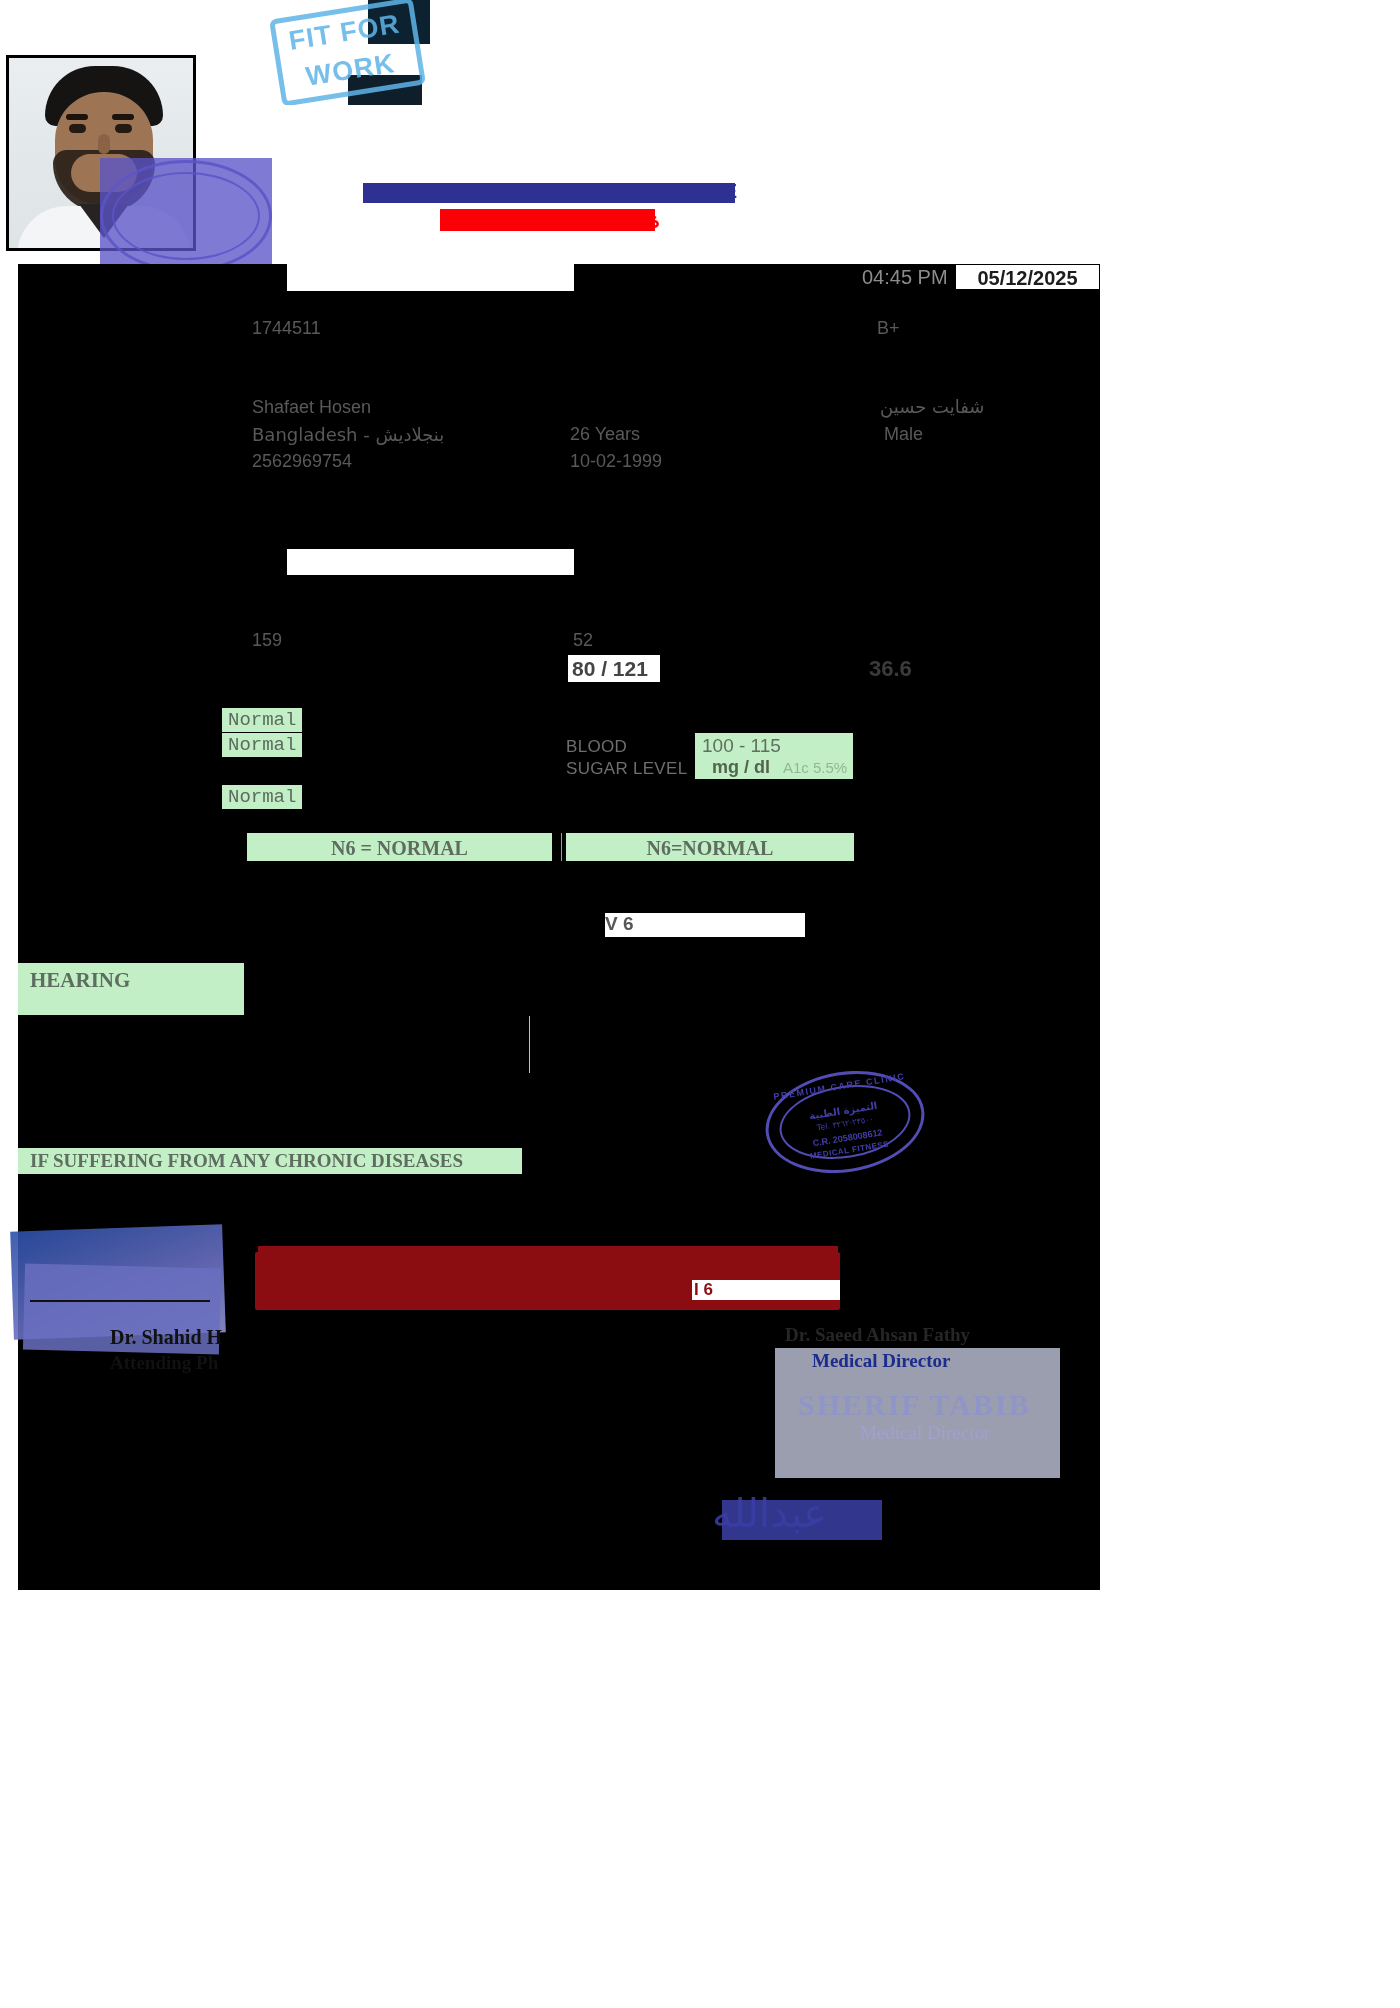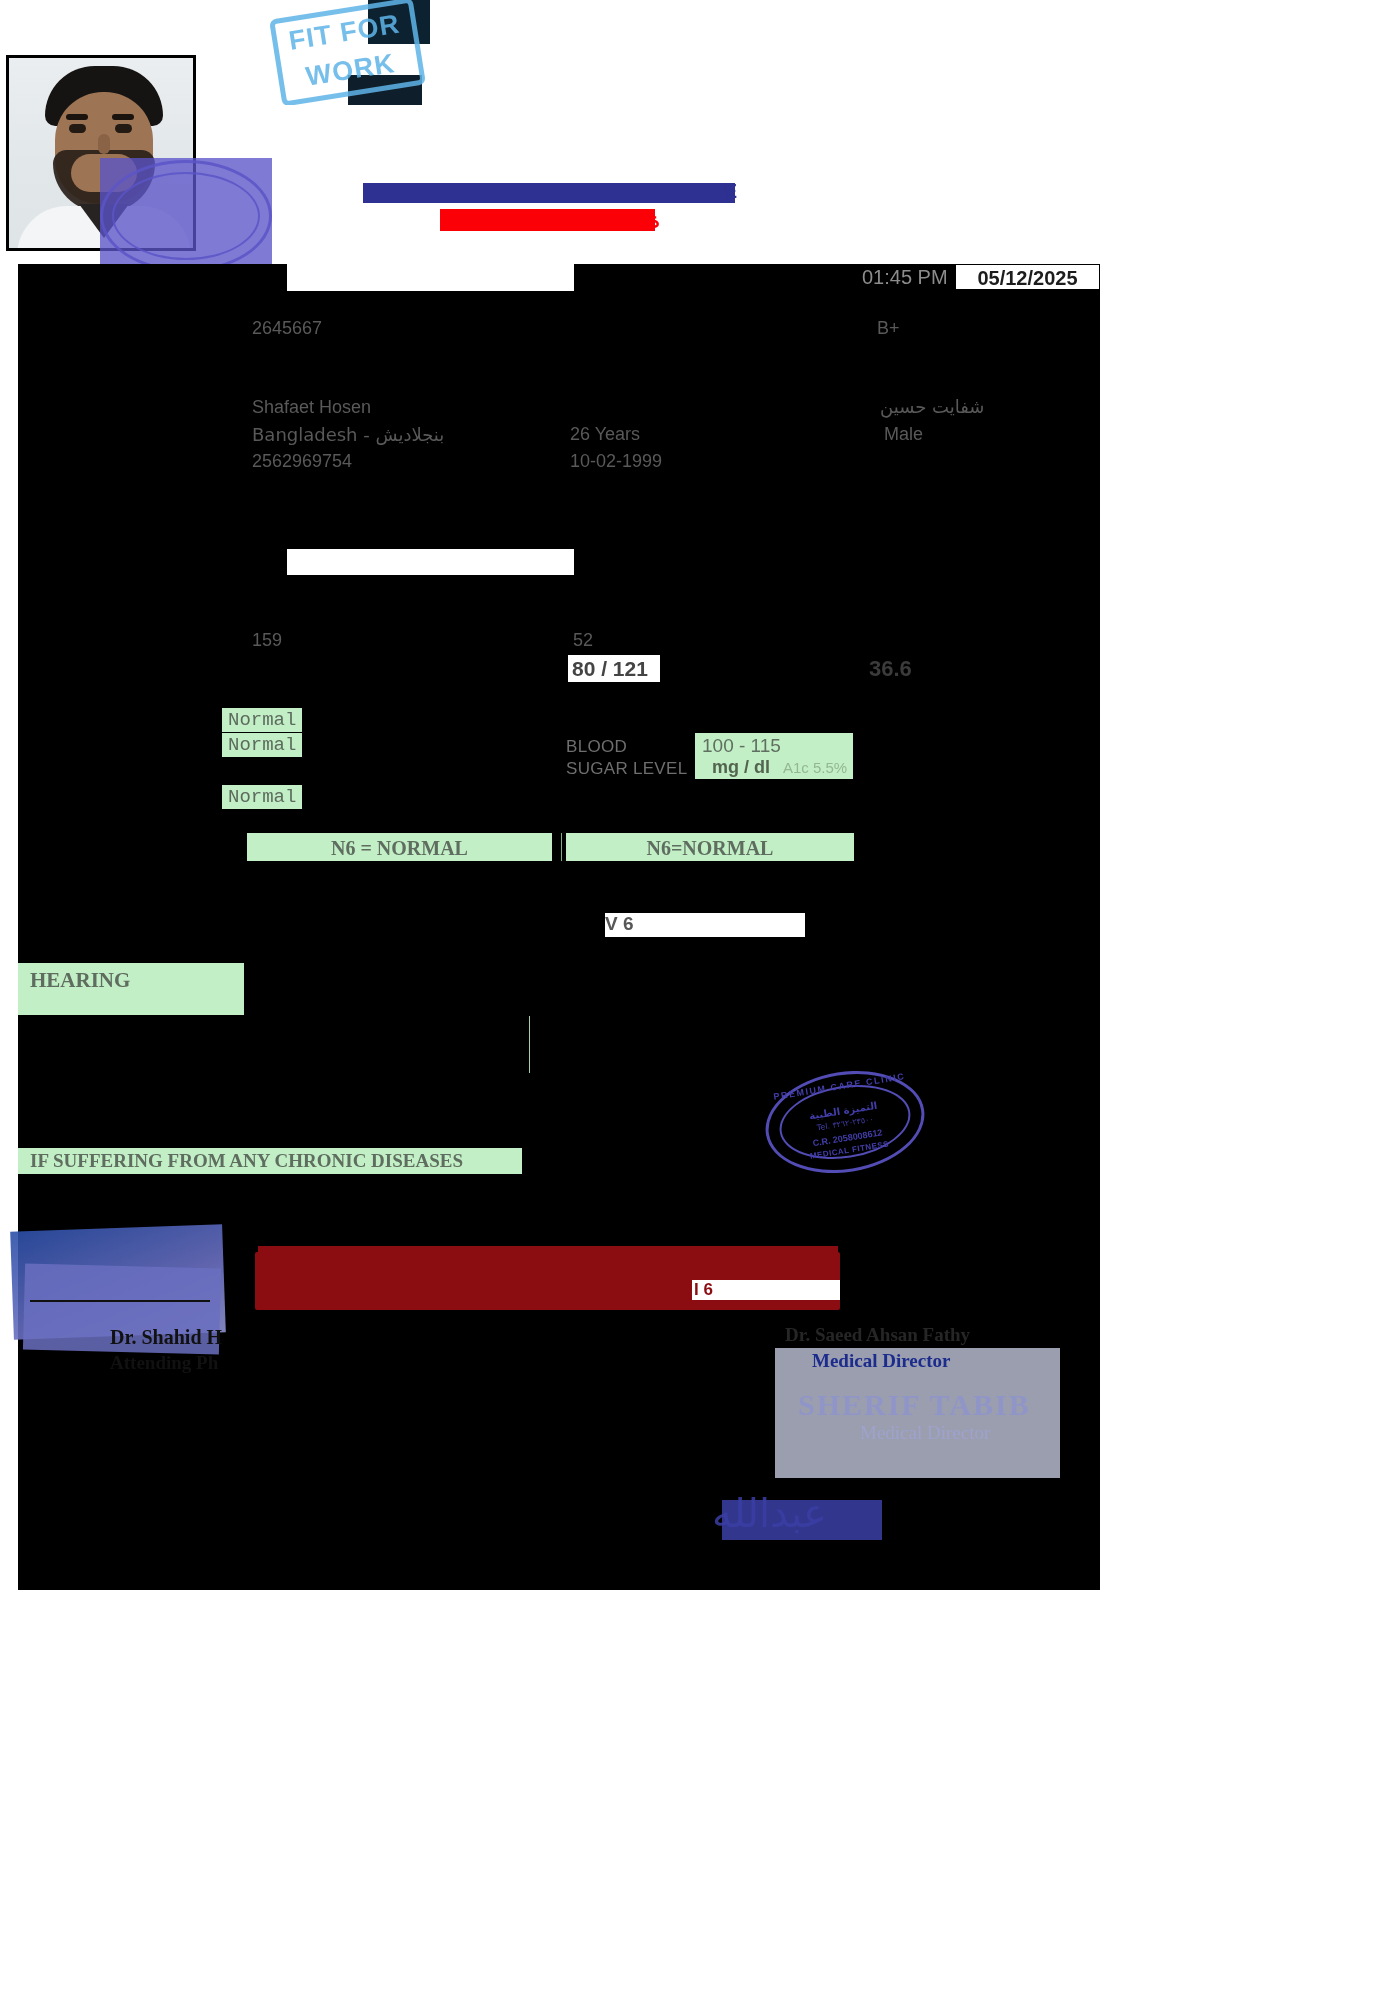--- a/index.html
+++ b/index.html
@@ -201,24 +201,24 @@
   <div class="hdr-blue">
     <span class="hdr-blue-e">E</span>
   </div>
   <div class="hdr-red">
     <span class="hdr-red-g">ة</span>
   </div>
 
   <div class="body-black"></div>
 
   <div class="wb" style="left:287px; top:264px; width:287px; height:27px;"></div>
-  <div class="time-txt">01:45 PM</div>
+  <div class="time-txt">04:45 PM</div>
   <div class="date-box">05/12/2025</div>
 
-  <div class="t" style="left:252px; top:318px;">2645667</div>
+  <div class="t" style="left:252px; top:318px;">1744511</div>
   <div class="t" style="left:877px; top:318px;">B+</div>
 
   <div class="t" style="left:252px; top:397px;">Shafaet Hosen</div>
   <div class="t" style="left:880px; top:396px; font-family:'DejaVu Sans',sans-serif;">شفايت حسين</div>
 
   <div class="t" style="left:252px; top:424px; font-family:'DejaVu Sans',sans-serif;">Bangladesh - بنجلاديش</div>
   <div class="t" style="left:570px; top:424px;">26 Years</div>
   <div class="t" style="left:884px; top:424px;">Male</div>
 
   <div class="t" style="left:252px; top:451px;">2562969754</div>

